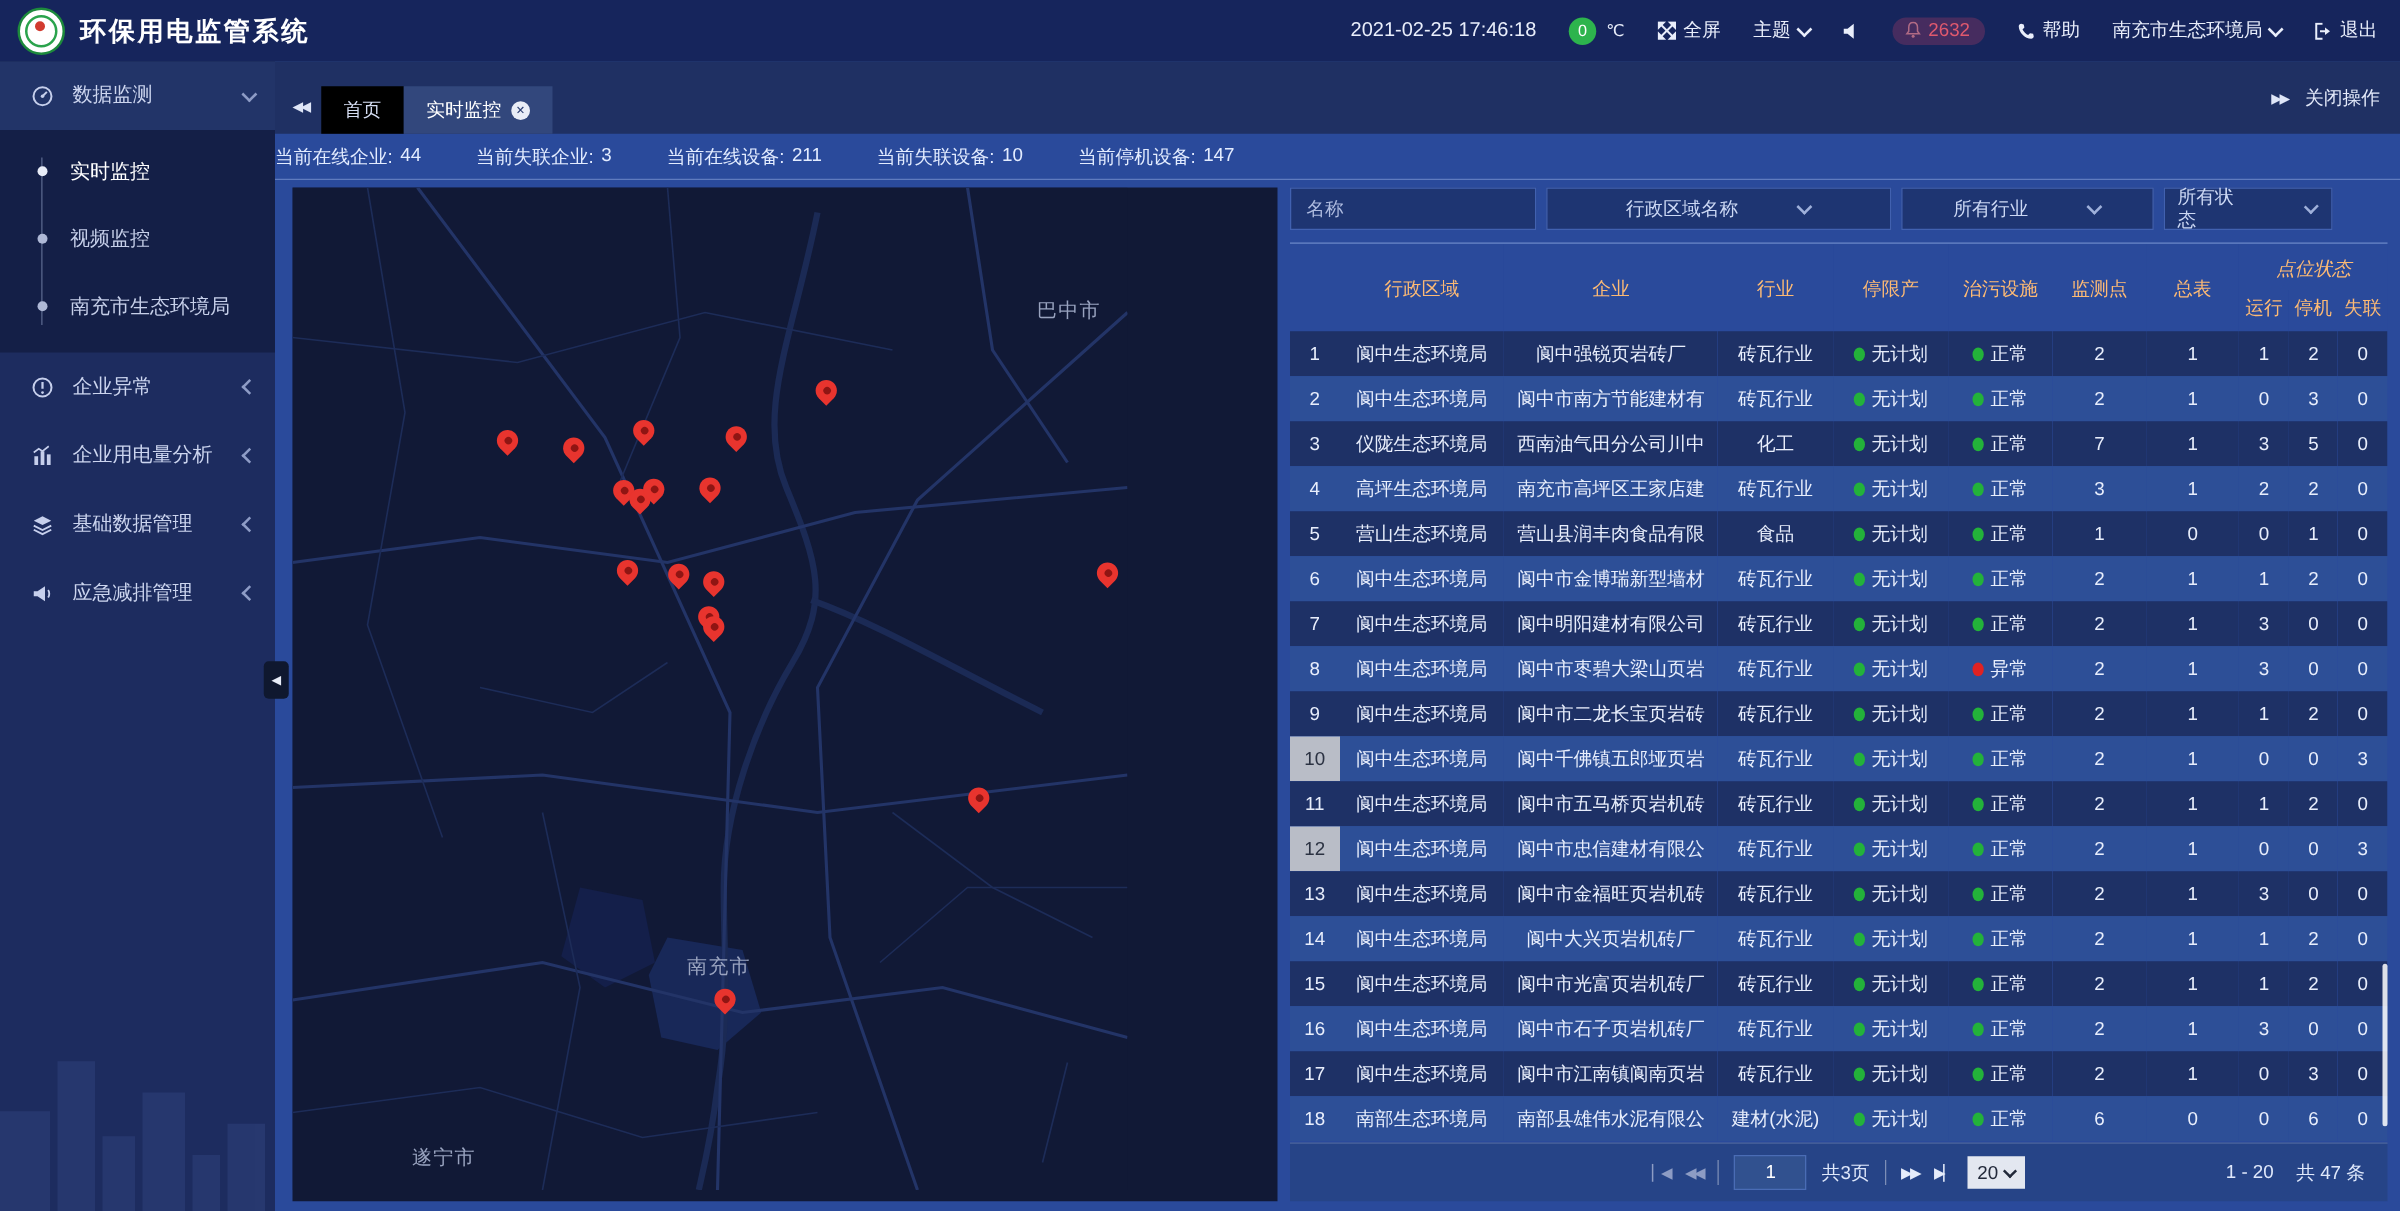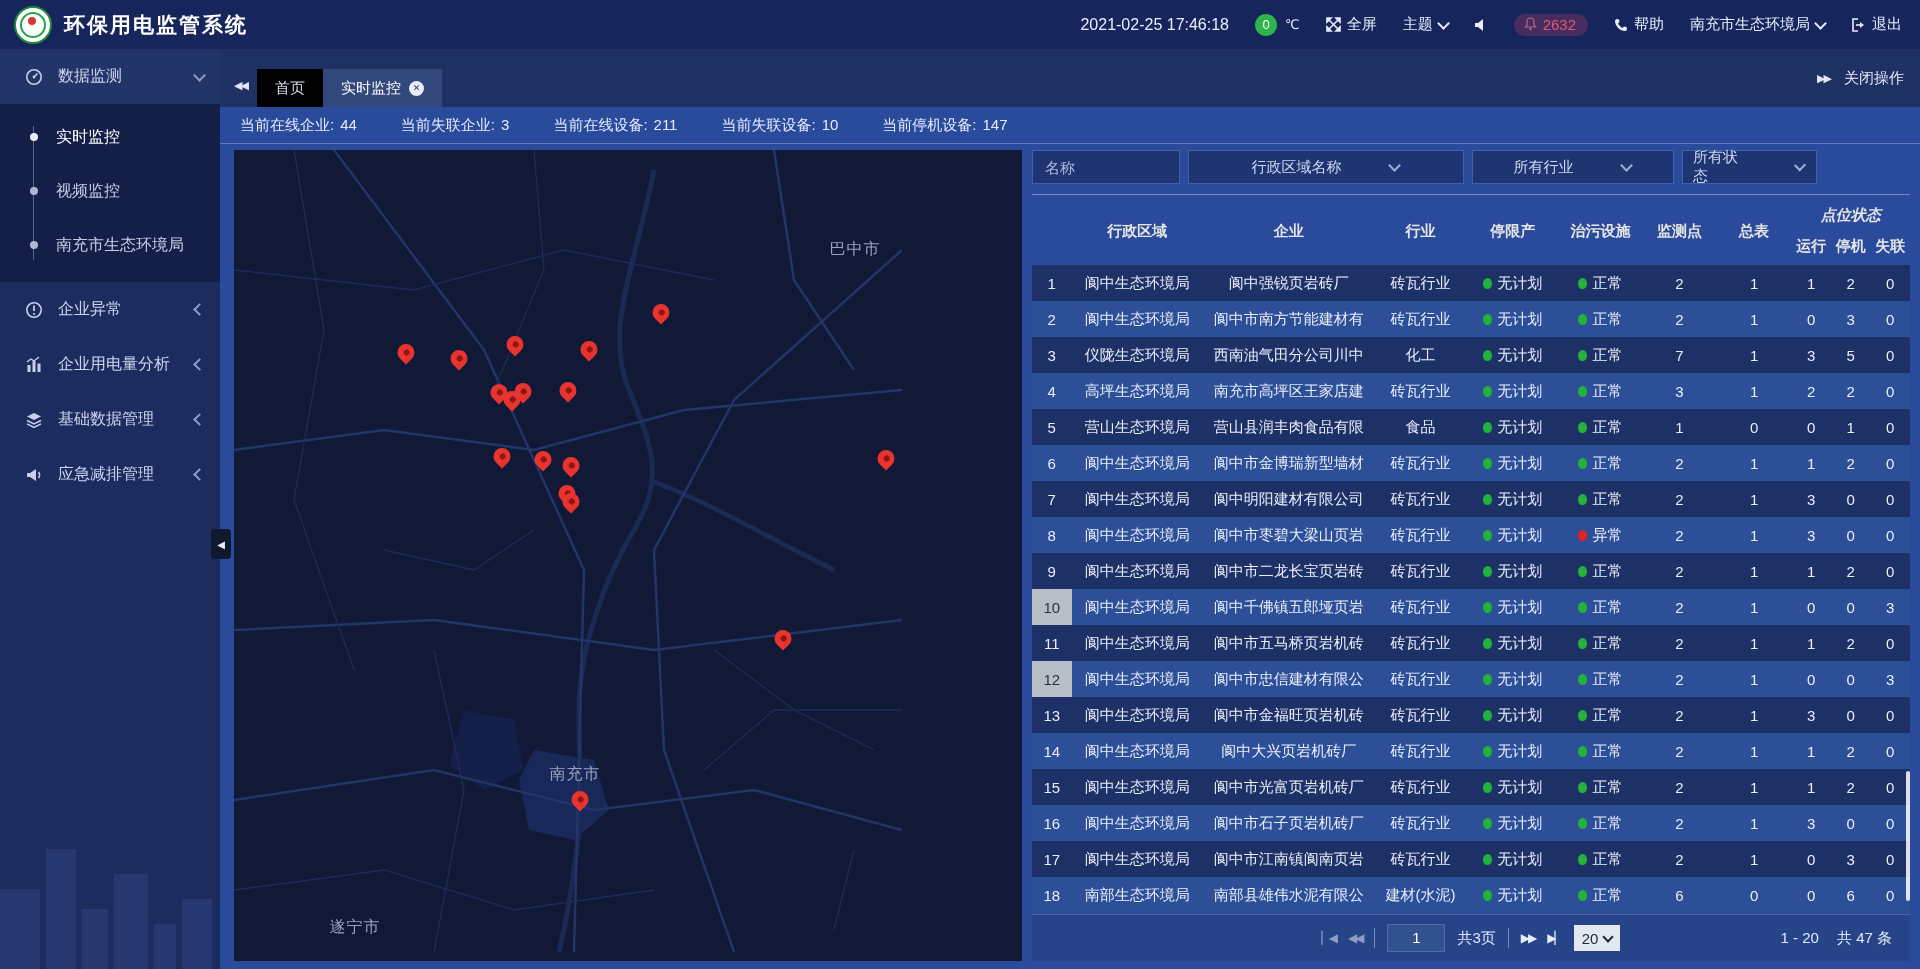--- a/index.html
+++ b/index.html
@@ -45,46 +45,46 @@
   
   .content{flex:1;display:flex;flex-direction:column;background:#2a4a9b;min-width:0;}
   .tabbar{height:58px;background:#1f3063;display:flex;align-items:flex-end;flex:0 0 auto;position:relative;}
   .tab-scroll{color:#dfe6f8;font-size:11px;letter-spacing:-2px;align-self:center;margin:14px 10px 0 14px;cursor:pointer;}
   .tab{height:38px;display:flex;align-items:center;padding:0 18px;font-size:15px;color:#d5ddf2;gap:8px;cursor:pointer;background:#000000;}
   .tab.active{background:#32477c;color:#fff;}
   .tab-close{width:15px;height:15px;border-radius:50%;background:#e9edf6;color:#273a6e;font-size:9px;display:flex;
     align-items:center;justify-content:center;font-weight:bold;}
   .tabbar-right{position:absolute;right:16px;top:0;bottom:0;display:flex;align-items:center;gap:14px;color:#e4eafa;font-size:15px;}
   
-  .statsbar{height:36px;display:flex;align-items:center;gap:44px;padding-left:20px;color:#e3ecff;font-size:15px;
+  .statsbar{height:36px;display:flex;align-items:center;gap:44px;color:#e3ecff;font-size:15px;
     border-bottom:1px solid rgba(160,185,235,.45);flex:0 0 auto;}
   .stat{display:flex;gap:6px;white-space:nowrap;}
   
   .panels{flex:1;display:flex;gap:10px;padding:6px 10px 8px 14px;min-height:0;position:relative;}
   .collapse-handle{position:absolute;left:-9px;top:385px;width:20px;height:30px;background:#0f182f;border-radius:4px;
     display:flex;align-items:center;justify-content:center;color:#e8edf8;font-size:10px;cursor:pointer;z-index:5;}
   .map-panel{width:788px;flex:0 0 auto;position:relative;background:#111936;overflow:hidden;}
   .map-city{position:absolute;color:#99a3bf;font-size:16px;transform:translate(-50%,-50%);letter-spacing:1px;}
   .pin{position:absolute;width:17px;height:17px;background:#e8342e;border-radius:50% 50% 50% 0;
     transform:translate(-50%,-100%) rotate(-45deg);transform-origin:center;cursor:pointer;}
   .pin::after{content:"";position:absolute;width:6px;height:6px;background:#8f1513;border-radius:50%;top:5.5px;left:5.5px;}
   
   .table-panel{flex:1;display:flex;flex-direction:column;position:relative;min-width:0;}
   .filters{display:flex;gap:8px;height:34px;margin-bottom:10px;flex:0 0 auto;}
   .f-input,.f-select{background:#1e3572;border:1px solid #4161b0;color:#ccd8f4;font-size:15px;height:34px;
     box-sizing:border-box;display:flex;align-items:center;padding:0 10px;}
-  .f-input{width:148px;}
+  .f-input{width:197px;}
   .f-input input{background:transparent;border:none;outline:none;color:#ccd8f4;font-size:15px;width:100%;
     font-family:inherit;}
   .f-input input::placeholder{color:#aebbdf;opacity:1;}
   .f-select{justify-content:center;cursor:pointer;gap:48px;}
   .f-select .chev{color:#9fb0da;margin-right:2px;}
   .grid-wrap{flex:1;overflow:hidden;border-top:1px solid rgba(170,195,240,.55);min-height:0;}
   table.grid{width:100%;border-collapse:collapse;table-layout:fixed;color:#e8eefc;font-size:15px;}
-  table.grid thead th{font-weight:bold;color:#e5e5e5;background:#2a4a9b;}
+  table.grid thead th{font-weight:normal;color:#fdba74;background:#2a4a9b;}
   table.grid thead tr.h1 th{height:32px;padding-top:4px;}
   table.grid thead tr.h2 th{height:26px;padding-bottom:6px;}
   th.group-head{font-style:italic;font-weight:bold;}
   table.grid td{height:36px;padding:0;text-align:center;overflow:hidden;white-space:nowrap;}
   td.al,th.al{text-align:left;padding-left:6px;}
   tr.r-odd td{background:#1e3166;}
   tr.r-even td{background:#2d4f97;}
   .numcell{width:100%;height:36px;display:flex;align-items:center;justify-content:center;}
   .numcell.hl{background:#b9bdc7;color:#2b3242;}
   .status{display:inline-flex;align-items:center;gap:5px;}

